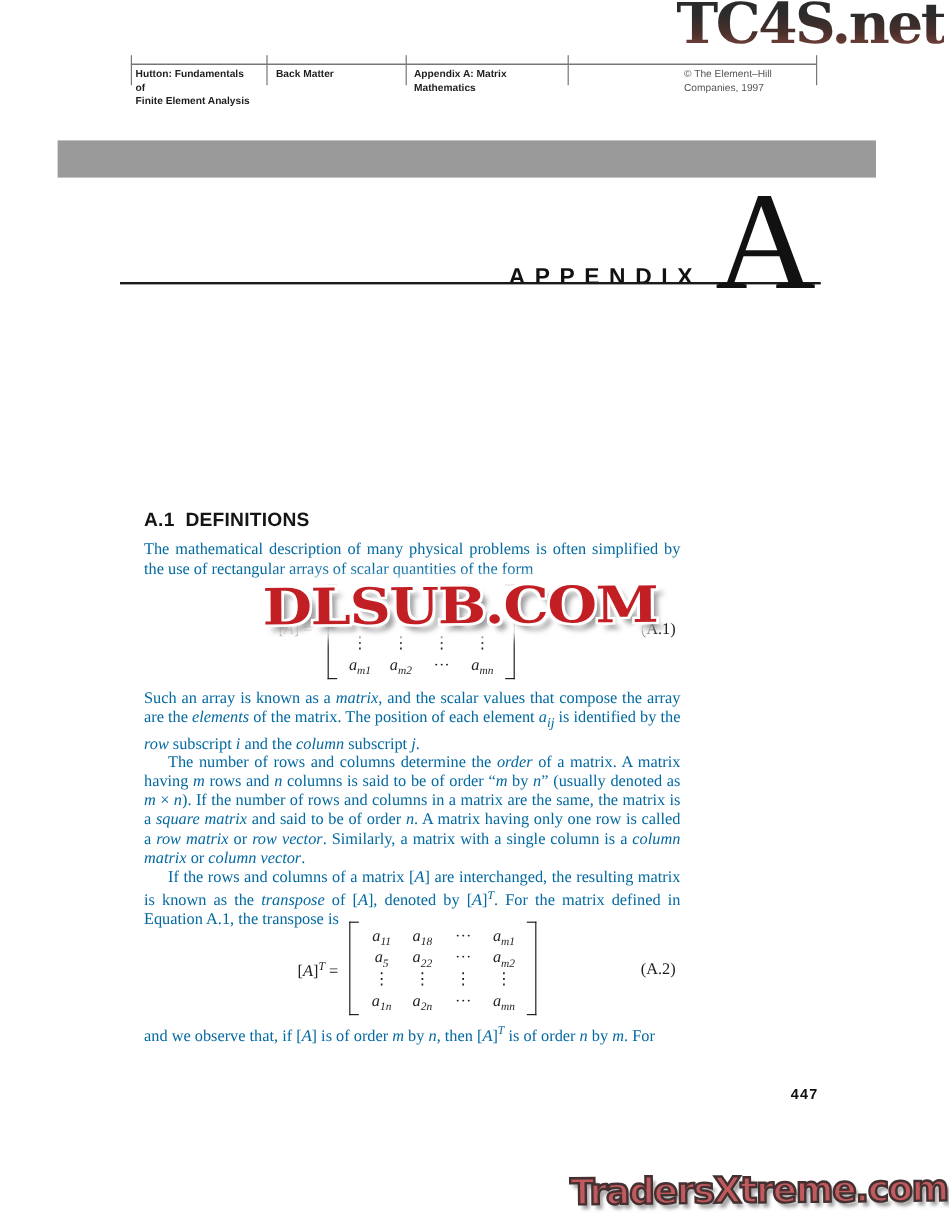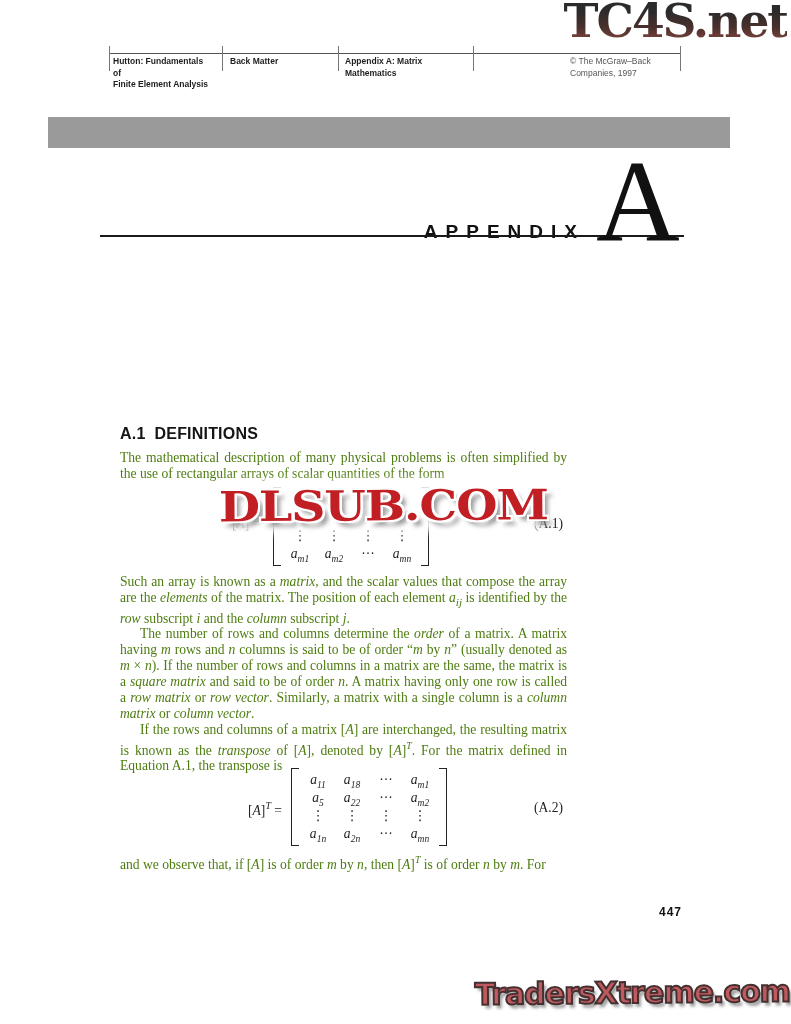--- a/index.html
+++ b/index.html
@@ -52,21 +52,21 @@
     font-size:35px; line-height:35px; letter-spacing:-0.5px; color:#151515;
     -webkit-text-stroke:1.1px #151515;
   }
   .sec {
     position:absolute; left:120px; top:425px; margin:0;
     font-family:"Liberation Sans", sans-serif; font-weight:bold;
     font-size:16px; color:#151515; letter-spacing:0.2px;
   }
   .sec .sec-num { margin-right:9px; }
 
-  .p { margin:0; text-align:justify; font-size:13.6px; line-height:15.9px; color:#4d7c0f; }
+  .p { margin:0; text-align:justify; font-size:13.6px; line-height:15.9px; color:#0369a1; }
   .indent { text-indent:20px; }
   .p1 { position:absolute; left:120px; top:450px; width:447px; }
   .flow { position:absolute; left:120px; top:574px; width:447px; }
   .p5 { position:absolute; left:120px; top:852px; width:447px; }
 
   
   .eq { position:absolute; left:120px; width:447px; font-size:13.6px; color:#1f1f1f; }
   .eq1 { top:487px; height:82px; }
   .eq2 { top:768px; height:84px; }
   .eq .lhs { position:absolute; white-space:nowrap; }
@@ -144,21 +144,21 @@
     <div class="hcol c1">
       <div>Hutton: Fundamentals of</div>
       <div>Finite Element Analysis</div>
     </div>
     <div class="hcol c2">Back Matter</div>
     <div class="hcol c3">
       <div>Appendix A: Matrix</div>
       <div>Mathematics</div>
     </div>
     <div class="hcol c4">
-      <div>© The McGraw–Back</div>
+      <div>© The Element–Hill</div>
       <div>Companies, 1997</div>
     </div>
   </div>
 
   <div class="graybar"></div>
 
   <div class="appendix-label">APPENDIX</div>
   <div class="appendix-rule"></div>
   <div class="appendix-letter">A</div>
 

